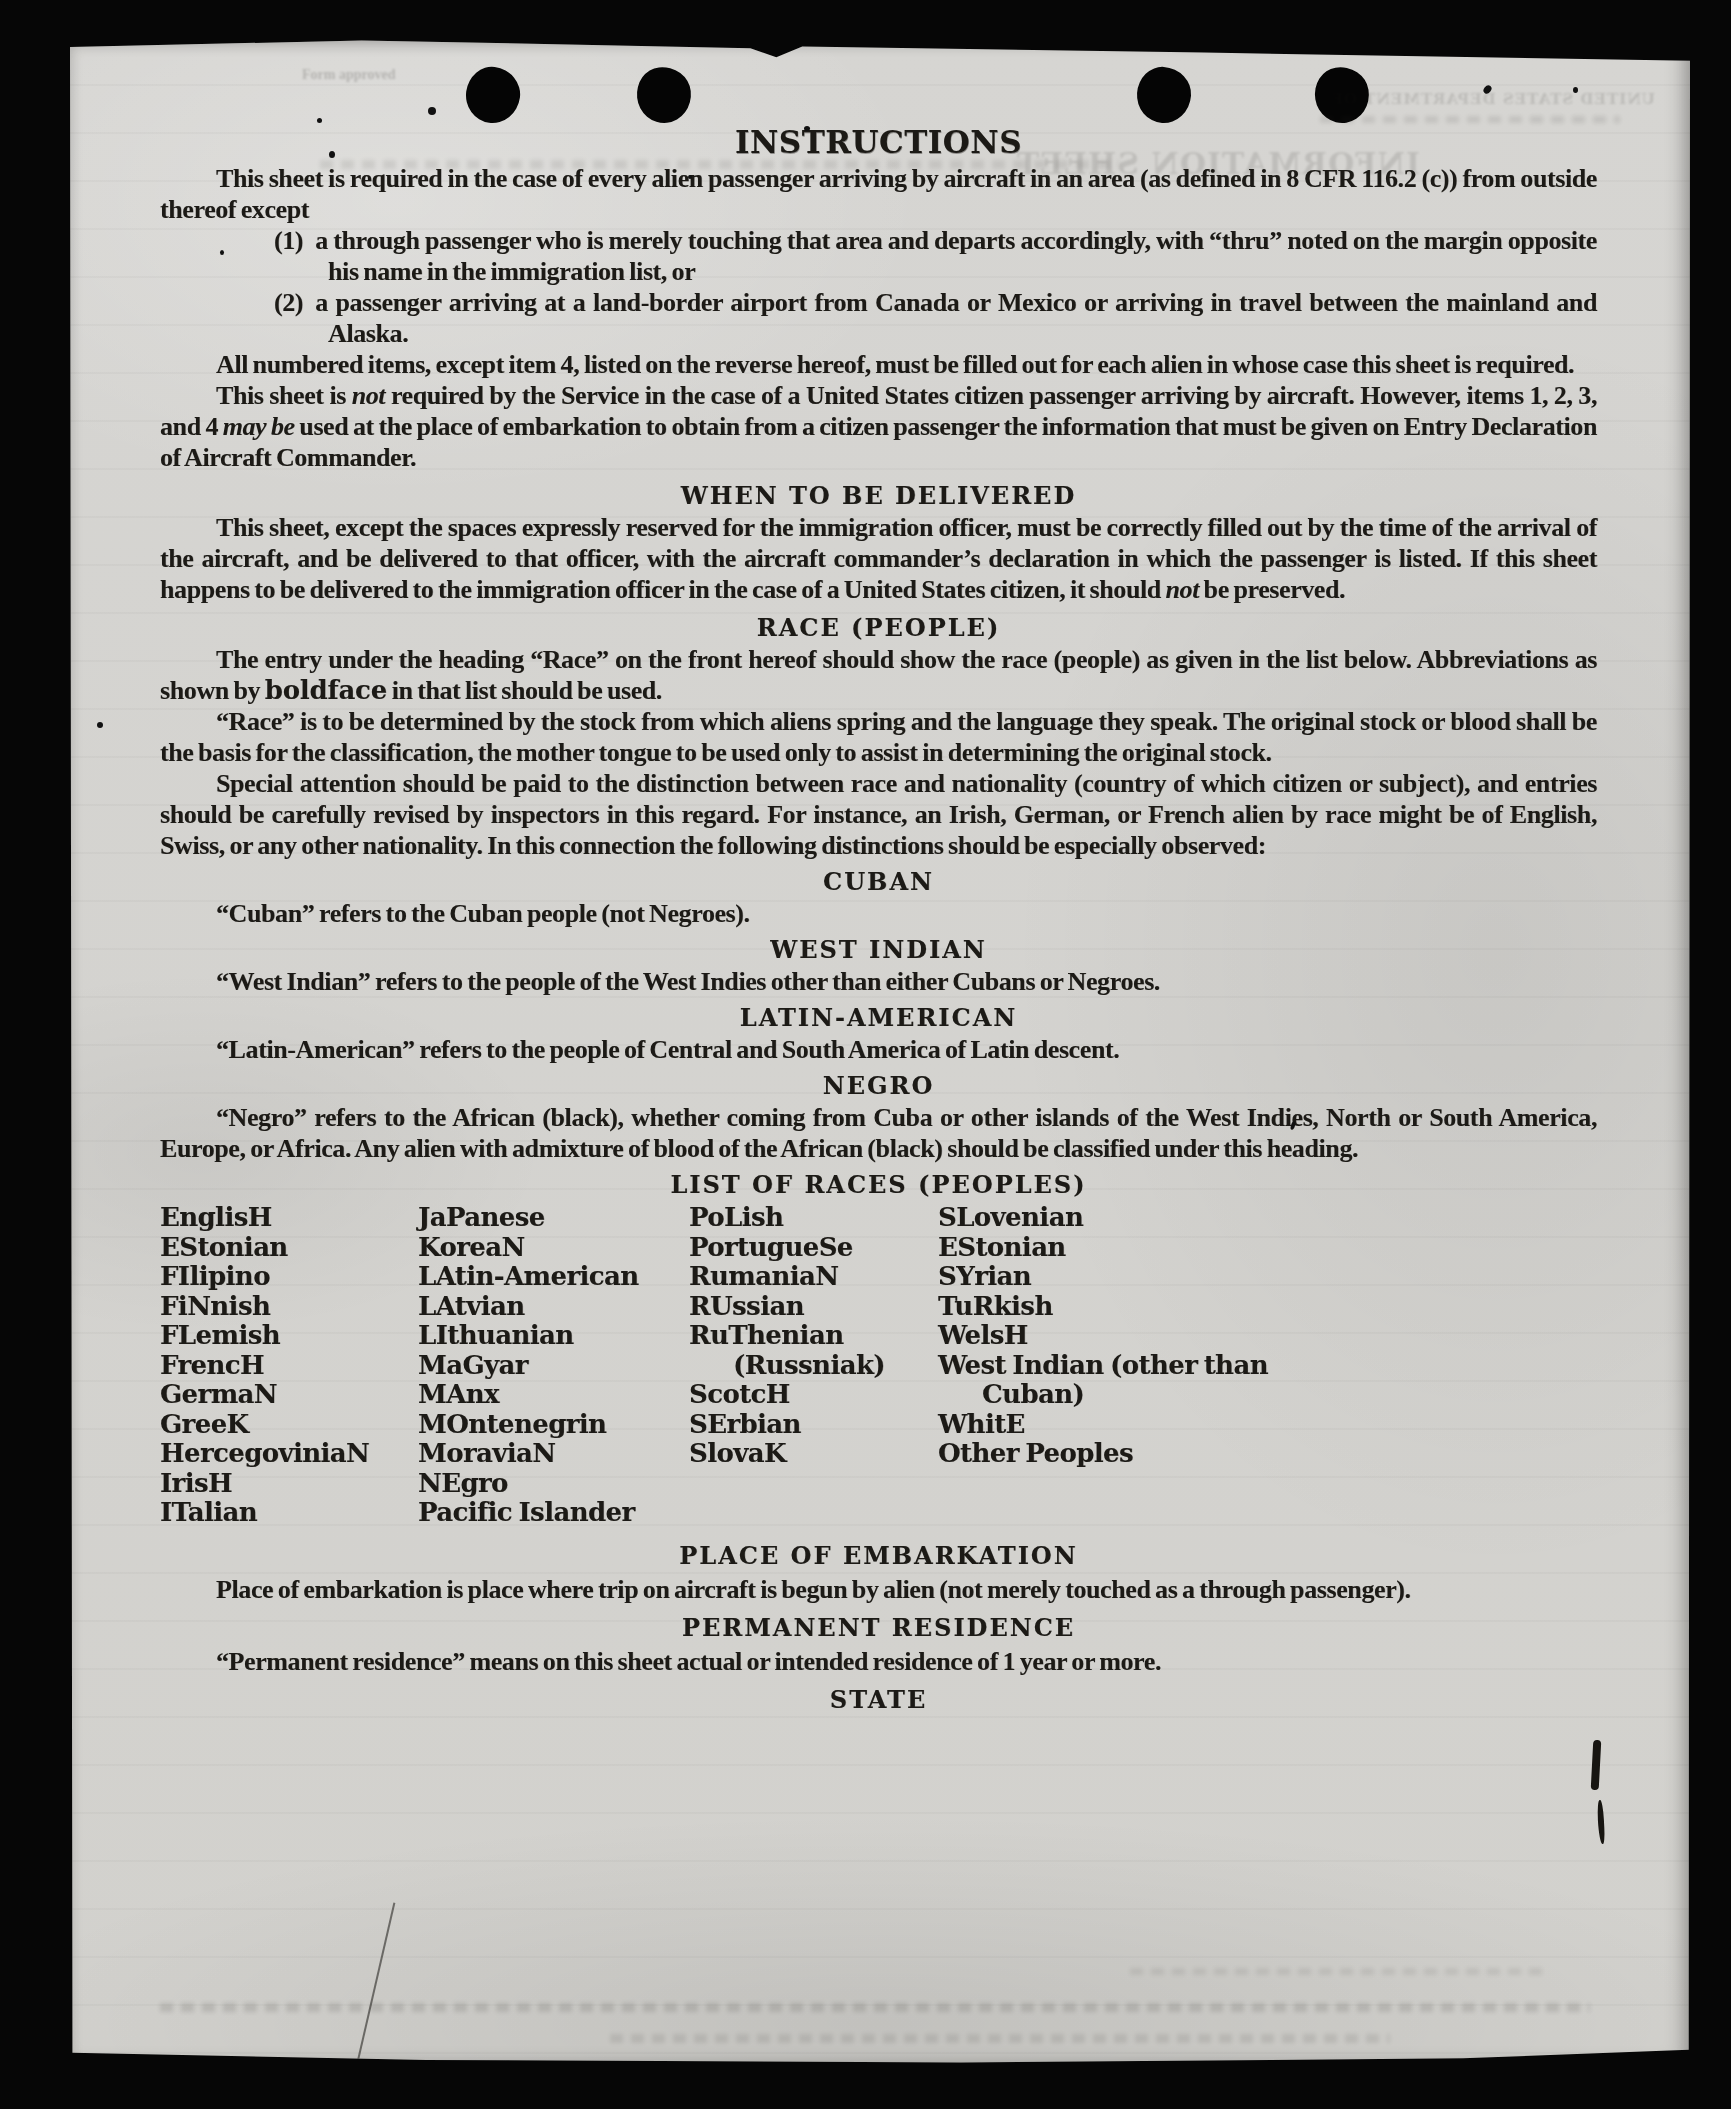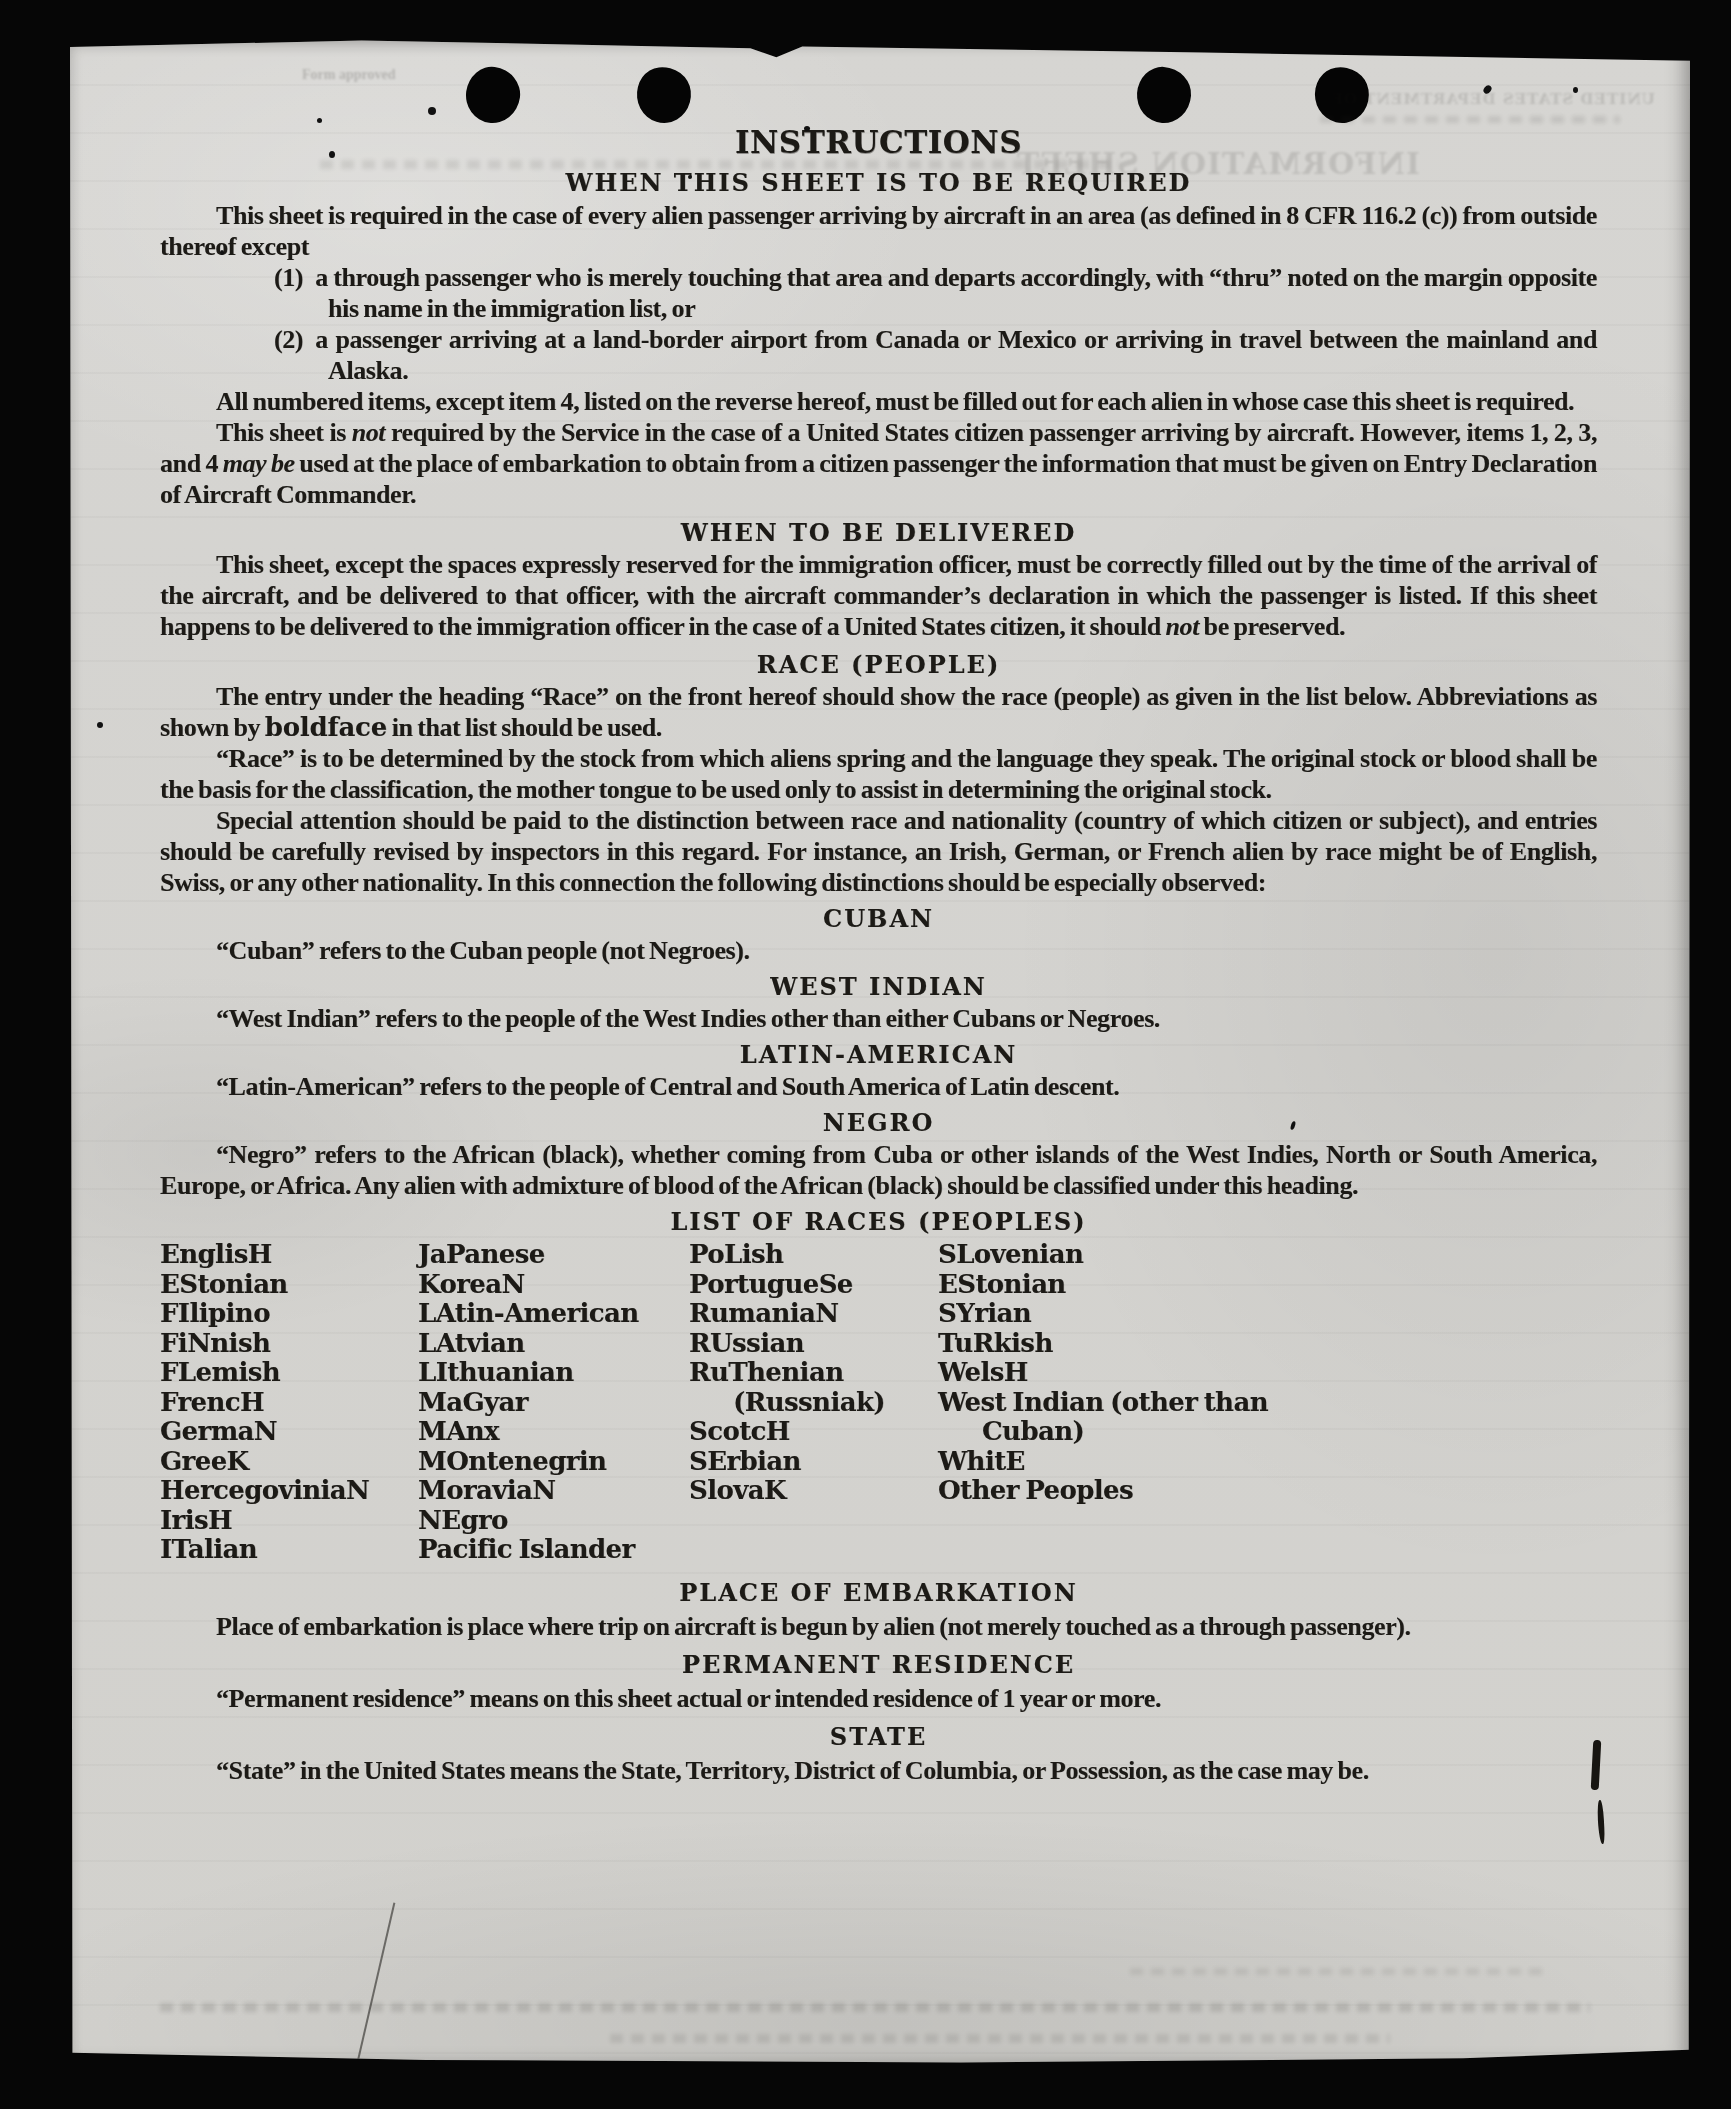--- a/index.html
+++ b/index.html
@@ -135,21 +135,20 @@
     <div class="smudge s1"></div>
     <div class="smudge s2"></div>
     <div class="smudge s3"></div>
     <div class="smudge s4"></div>
     <div class="smudge s5"></div>
 
     <div class="content">
 
       <div class="doc-title">INSTRUCTIONS</div>
 
-      <div class="sec-h">WHEN THIS SHEET IS TO BE REQUIRED</div>
       <p class="para first">This sheet is required in the case of every alien passenger arriving by aircraft in an area (as defined in 8 CFR 116.2 (c)) from outside thereof except</p>
 
       <div class="req-item"><span class="item-num">(1)</span><span>a through passenger who is merely touching that area and departs accordingly, with “thru” noted on the margin opposite his name in the immigration list, or</span></div>
       <div class="req-item"><span class="item-num">(2)</span><span>a passenger arriving at a land-border airport from Canada or Mexico or arriving in travel between the mainland and Alaska.</span></div>
 
       <p class="para">All numbered items, except item 4, listed on the reverse hereof, must be filled out for each alien in whose case this sheet is required.</p>
       <p class="para"><span>This sheet is </span><span class="em">not</span><span> required by the Service in the case of a United States citizen passenger arriving by aircraft.  However, items 1, 2, 3, and 4 </span><span class="em">may be</span><span> used at the place of embarkation to obtain from a citizen passenger the information that must be given on Entry Declaration of Aircraft Commander.</span></p>
 
       <div class="sec-h">WHEN TO BE DELIVERED</div>
       <p class="para"><span>This sheet, except the spaces expressly reserved for the immigration officer, must be correctly filled out by the time of the arrival of the aircraft, and be delivered to that officer, with the aircraft commander’s declaration in which the passenger is listed.  If this sheet happens to be delivered to the immigration officer in the case of a United States citizen, it should </span><span class="em">not</span><span> be preserved.</span></p>
@@ -221,21 +220,20 @@
           </div>
       </div>
 
       <div class="sec-h tail">PLACE OF EMBARKATION</div>
       <p class="para">Place of embarkation is place where trip on aircraft is begun by alien (not merely touched as a through passenger).</p>
 
       <div class="sec-h tail">PERMANENT RESIDENCE</div>
       <p class="para">“Permanent residence” means on this sheet actual or intended residence of 1 year or more.</p>
 
       <div class="sec-h tail">STATE</div>
-      <p class="para">“State” in the United States means the State, Territory, District of Columbia, or Possession, as the case may be.</p>
 
     </div>
 
     <div class="ink-stroke a"></div>
     <div class="ink-stroke b"></div>
     <div class="crease"></div>
     <span class="speck p1"></span>
     <span class="speck p2"></span>
     <span class="speck p3"></span>
     <span class="speck p4"></span>

